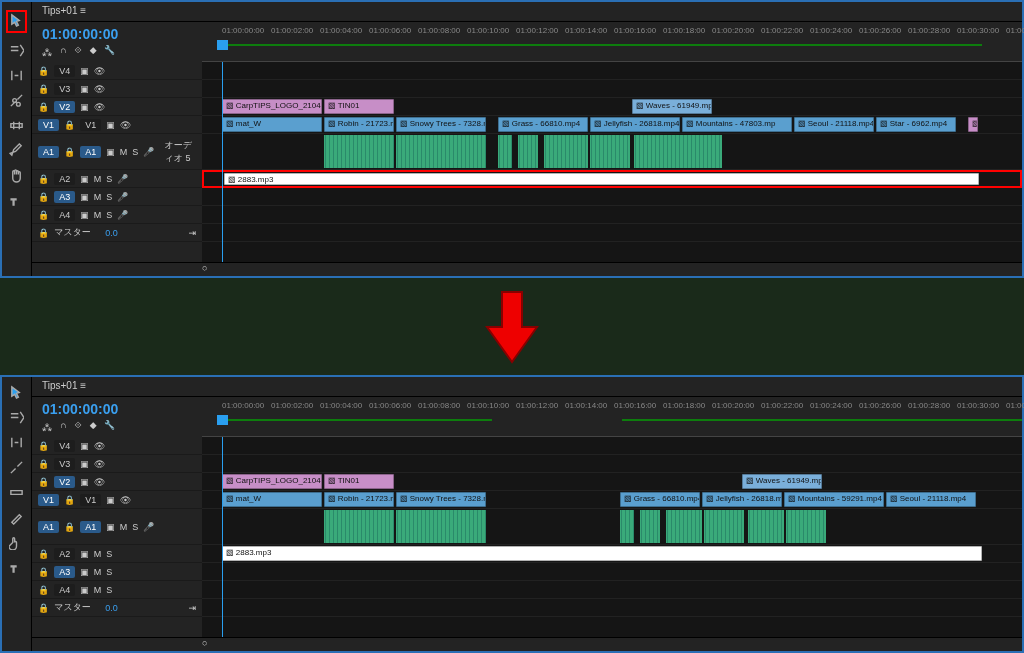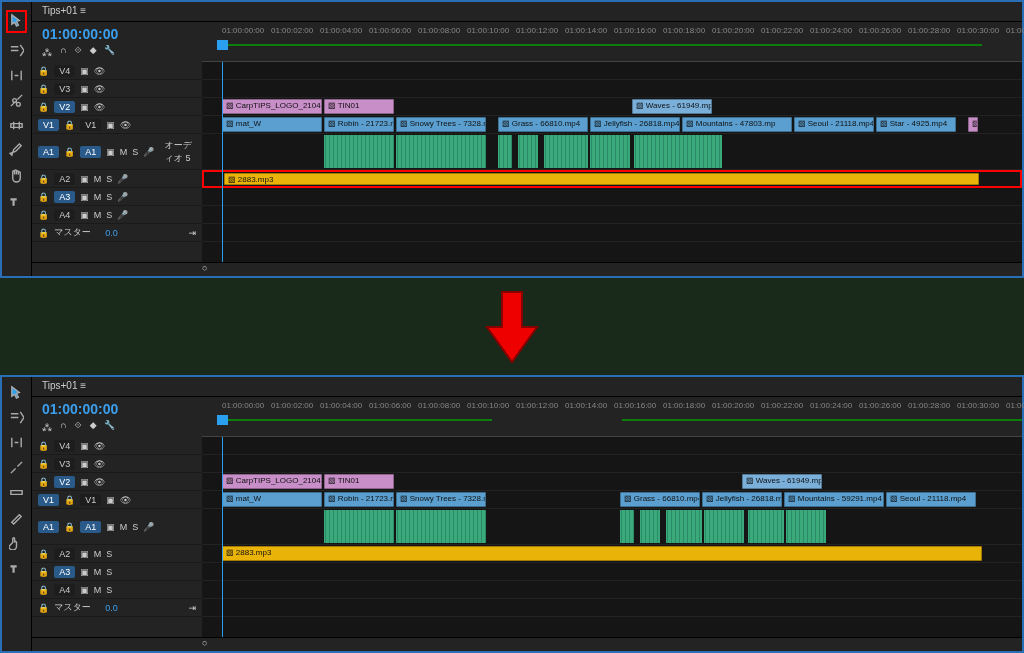--- a/index.html
+++ b/index.html
@@ -25,21 +25,21 @@
 .tr.dbl{height:36px}
 .tr .lbl{background:#1d1d1d;padding:1px 5px;border-radius:2px}
 .tr .lbl.sel{background:#2a5a8a;color:#fff}
 .tc-area{flex:1;position:relative;background:#151515}
 .row{height:18px;border-bottom:1px solid #222;position:relative}
 .row.dbl{height:36px}
 .clip{position:absolute;top:1px;bottom:1px;border-radius:1px;padding:1px 3px;font-size:8px;color:#111;white-space:nowrap;overflow:hidden;border:1px solid rgba(0,0,0,.3)}
 .vio{background:#c78ec7}
 .blu{background:#5a9fcf}
 .blu2{background:#7aafda}
-.pnk{background:#eab308}
+.pnk{background:#ffffff}
 .aud{background:linear-gradient(#3aaa7a 20%,#2a7a5a 20%,#2a7a5a 80%,#3aaa7a 80%);position:absolute;top:1px;bottom:1px}
 .wf{background:repeating-linear-gradient(90deg,#3aaa7a,#3aaa7a 1px,#2a8a6a 1px,#2a8a6a 2px,#3aaa7a 2px,#3aaa7a 4px)}
 .red-sel{border:2px solid red}
 .scroll{height:14px;background:#232323;border-top:1px solid #000}
 .arrow{display:flex;justify-content:center;align-items:center;height:97px}
 </style>
 </head>
 <body>
 
 <div class="panel">
@@ -178,21 +178,21 @@
             <div class="clip blu2" style="left: 430px; width: 80px;">▧ Waves - 61949.mp4</div>
           </div>
           <div class="row" id="t-v1">
             <div class="clip blu" style="left: 20px; width: 100px;">▧ mat_W</div>
             <div class="clip blu" style="left: 122px; width: 70px;">▧ Robin - 21723.mp4</div>
             <div class="clip blu" style="left: 194px; width: 90px;">▧ Snowy Trees - 7328.mp4</div>
             <div class="clip blu" style="left: 296px; width: 90px;">▧ Grass - 66810.mp4</div>
             <div class="clip blu" style="left: 388px; width: 90px;">▧ Jellyfish - 26818.mp4</div>
             <div class="clip blu" style="left: 480px; width: 110px;">▧ Mountains - 47803.mp</div>
             <div class="clip blu" style="left: 592px; width: 80px;">▧ Seoul - 21118.mp4</div>
-            <div class="clip blu" style="left: 674px; width: 80px;">▧ Star - 4925.mp4</div>
+            <div class="clip blu" style="left: 674px; width: 80px;">▧ Star - 6962.mp4</div>
             <div class="clip vio" style="left: 766px; width: 10px;">▧ </div>
           </div>
 <div class="row dbl" id="t-a1">
             <div class="aud wf" style="left: 122px; width: 70px;"></div>
             <div class="aud wf" style="left: 194px; width: 90px;"></div>
             <div class="aud wf" style="left: 296px; width: 14px;"></div>
             <div class="aud wf" style="left: 316px; width: 20px;"></div>
             <div class="aud wf" style="left: 342px; width: 44px;"></div>
             <div class="aud wf" style="left: 388px; width: 40px;"></div>
             <div class="aud wf" style="left: 432px; width: 48px;"></div>

